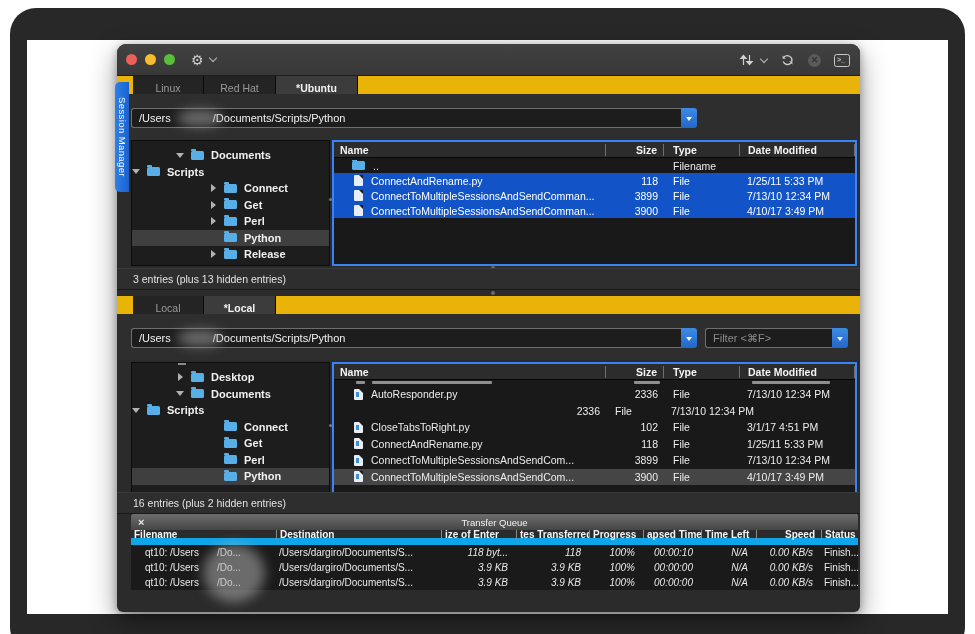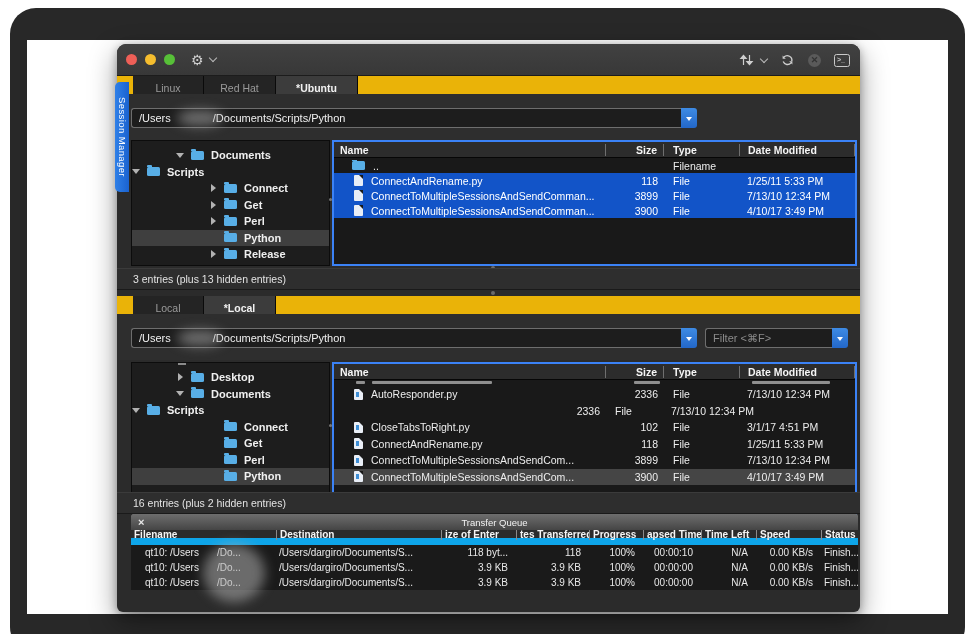--- a/index.html
+++ b/index.html
@@ -116,24 +116,24 @@
   
   .tq { position:absolute; left:14px; top:470px; width:727px; }
   .tq-title { height:16px; background:linear-gradient(#6e6e6e,#454545); position:relative;
     display:flex; align-items:center; justify-content:center; color:#f2f2f2; font-size:9.5px;
     border-radius:2px 2px 0 0; }
   .tq-close { position:absolute; left:7px; top:1px; color:#e8e8e8; font-size:11px; font-weight:bold; line-height:14px; }
   .tq-grid { display:grid; grid-template-columns:145px 165px 75px 73px 54px 58px 55px 65px 1fr; align-items:center; }
   .tq-header { height:15px; background:#2b2b2b; color:#f5f5f5; font-size:10px; font-weight:bold; border-bottom:7px solid #0ea5e9; }
   .tq-header .hc { padding:0 3px; white-space:nowrap; overflow:hidden; }
   .tq-header .hc.sep { border-left:1px solid #8a8a8a; }
-  .tq-header .hc.r { padding-right:6px; }
+  .tq-header .hc.r { text-align:right; padding-right:6px; }
   .tq-row { height:15px; background:#1a1a1a; color:#e8e8e8; font-size:10px; white-space:nowrap; }
   .tq-row .c { overflow:hidden; padding:0 3px; }
-  .tq-row .c.r { text-align:right; padding-right:8px; }
+  .tq-row .c.r { text-align:right; padding-right:8px;font-style:italic; }
   .tq-row .c.fn { padding-left:14px; }
 </style>
 </head>
 <body>
 
 <div class="device-frame">
   <div class="screen"></div>
 </div>
 
 <div class="app-window">

